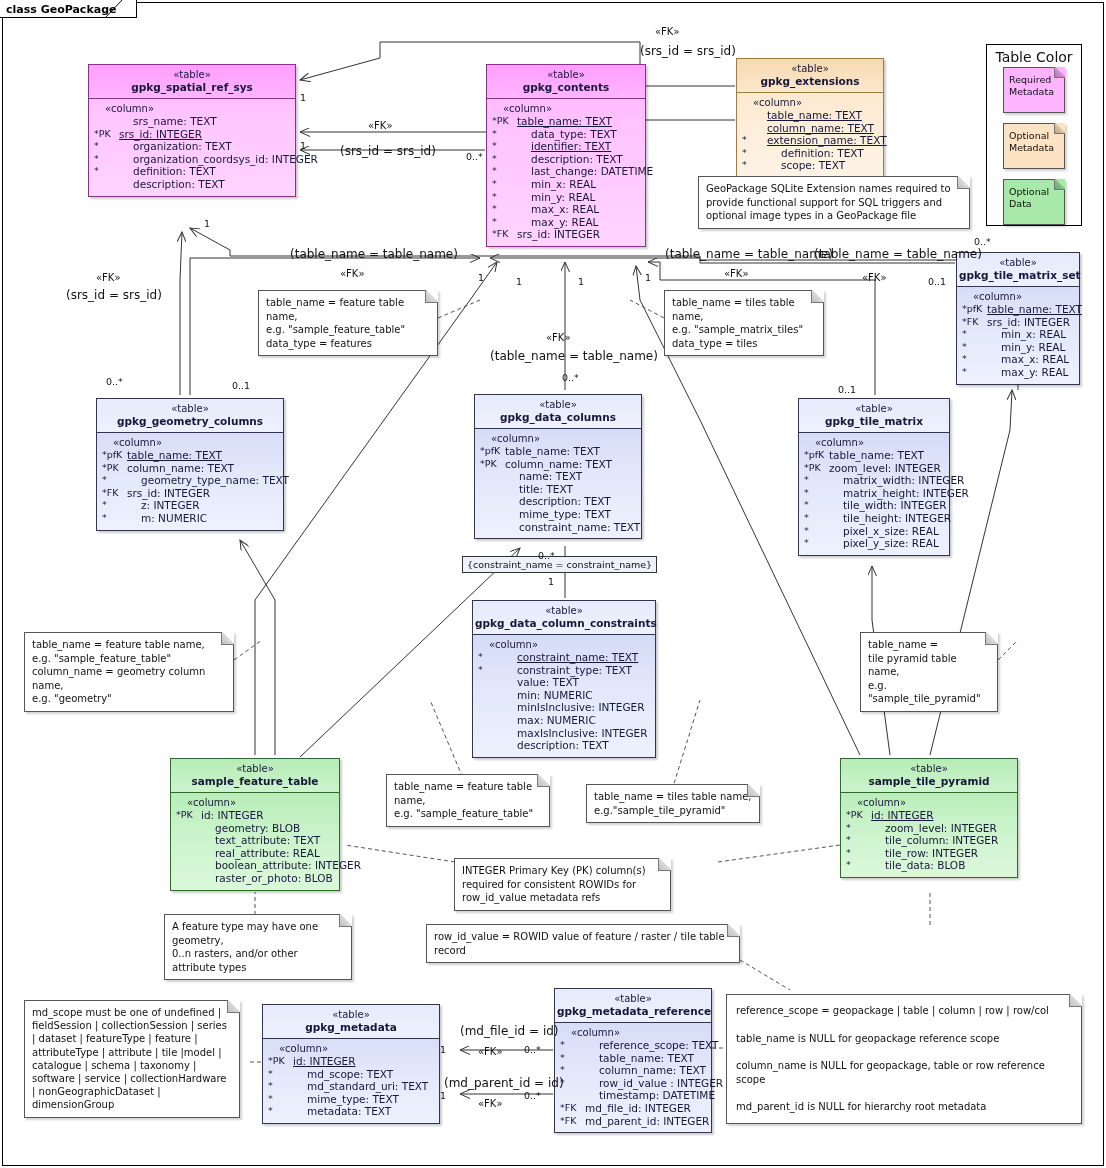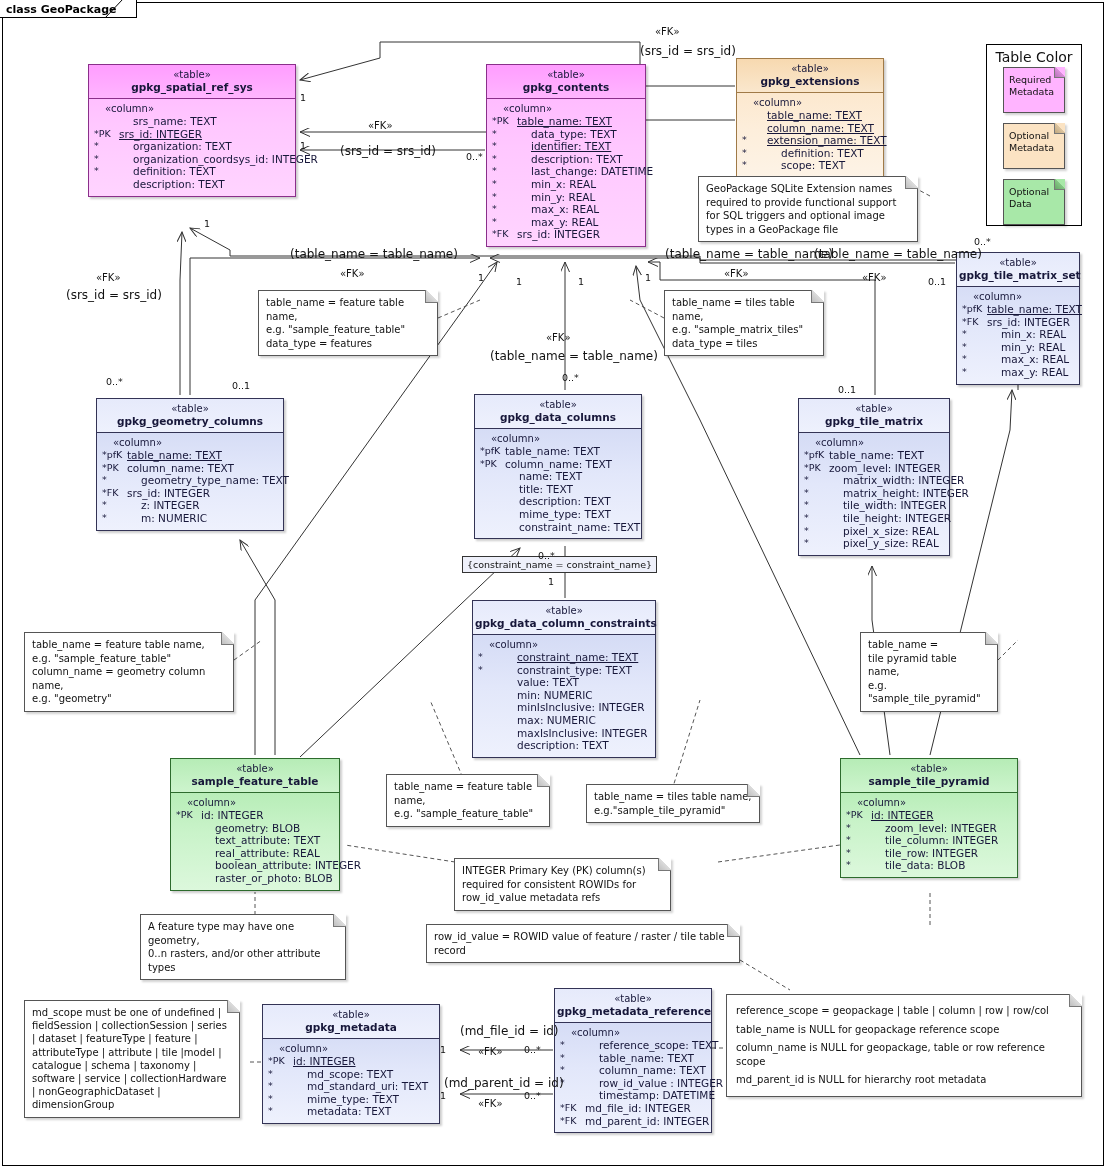--- a/index.html
+++ b/index.html
@@ -106,21 +106,21 @@
   }
   .note .fold {
     position: absolute;
     right: -1px; top: -1px;
     width: 13px; height: 13px;
     background: linear-gradient(225deg,#ffffff 49%, #dcdcdc 50%, #bfbfbf 100%);
     border-left: 1px solid #777;
     border-bottom: 1px solid #777;
   }
   .note p { margin: 0; }
-  .note p + p { margin-top: 5px; }
+  .note p + p { margin-top: 14px; }
 
   
   #key {
     position: absolute;
     left: 986px; top: 44px;
     width: 96px; height: 182px;
     border: 1px solid #000;
     background: #fff;
   }
   #key .ktitle {
@@ -684,21 +684,21 @@
           <span class="mk">*FK</span>
           <span class="nm">md_file_id: INTEGER</span>
         </div>
       <div class="row">
           <span class="mk">*FK</span>
           <span class="nm">md_parent_id: INTEGER</span>
         </div>
     </div>
   </div>
 
-  <div class="note" style="left:698px; top:176px; width:220px; white-space:pre-line;">GeoPackage SQLite Extension names required to provide functional support for SQL triggers and optional image types in a GeoPackage file<span class="fold"></span></div>
+  <div class="note" style="left:698px; top:176px; width:272px; white-space:pre-line;">GeoPackage SQLite Extension names required to provide functional support for SQL triggers and optional image types in a GeoPackage file<span class="fold"></span></div>
 
   <div class="note" style="left:258px; top:290px; width:180px; white-space:pre-line;">table_name = feature table name,
 e.g. "sample_feature_table"
 data_type = features<span class="fold"></span></div>
 
   <div class="note" style="left:664px; top:290px; width:160px; white-space:pre-line;">table_name = tiles table name,
 e.g. "sample_matrix_tiles"
 data_type = tiles<span class="fold"></span></div>
 
   <div class="note" style="left:24px; top:632px; width:210px; white-space:pre-line;">table_name = feature table name,
@@ -711,21 +711,21 @@
 e.g. "sample_tile_pyramid"<span class="fold"></span></div>
 
   <div class="note" style="left:386px; top:774px; width:164px; white-space:pre-line;">table_name = feature table name,
 e.g. "sample_feature_table"<span class="fold"></span></div>
 
   <div class="note" style="left:586px; top:784px; width:174px; white-space:pre-line;">table_name = tiles table name,
 e.g."sample_tile_pyramid"<span class="fold"></span></div>
 
   <div class="note" style="left:454px; top:858px; width:217px; white-space:pre-line;">INTEGER Primary Key (PK) column(s) required for consistent ROWIDs for row_id_value metadata refs<span class="fold"></span></div>
 
-  <div class="note" style="left:140px; top:914px; width:206px; white-space:pre-line;">A feature type may have one geometry,
+  <div class="note" style="left:164px; top:914px; width:188px; white-space:pre-line;">A feature type may have one geometry,
 0..n rasters, and/or other attribute types<span class="fold"></span></div>
 
   <div class="note" style="left:426px; top:924px; width:314px;">row_id_value = ROWID value of feature / raster / tile table record<span class="fold"></span></div>
 
 
   <div class="note" style="left:24px; top:1000px; width:216px; line-height:13.2px;">md_scope must be one of undefined | fieldSession | collectionSession | series | dataset  | featureType | feature | attributeType | attribute | tile |model | catalogue | schema | taxonomy | software | service | collectionHardware | nonGeographicDataset | dimensionGroup<span class="fold"></span></div>
 
   <div class="note" style="left:726px; top:994px; width:356px; padding:9px 9px;">
     <span class="fold"></span>
     <p>reference_scope = geopackage | table | column | row | row/col</p>

